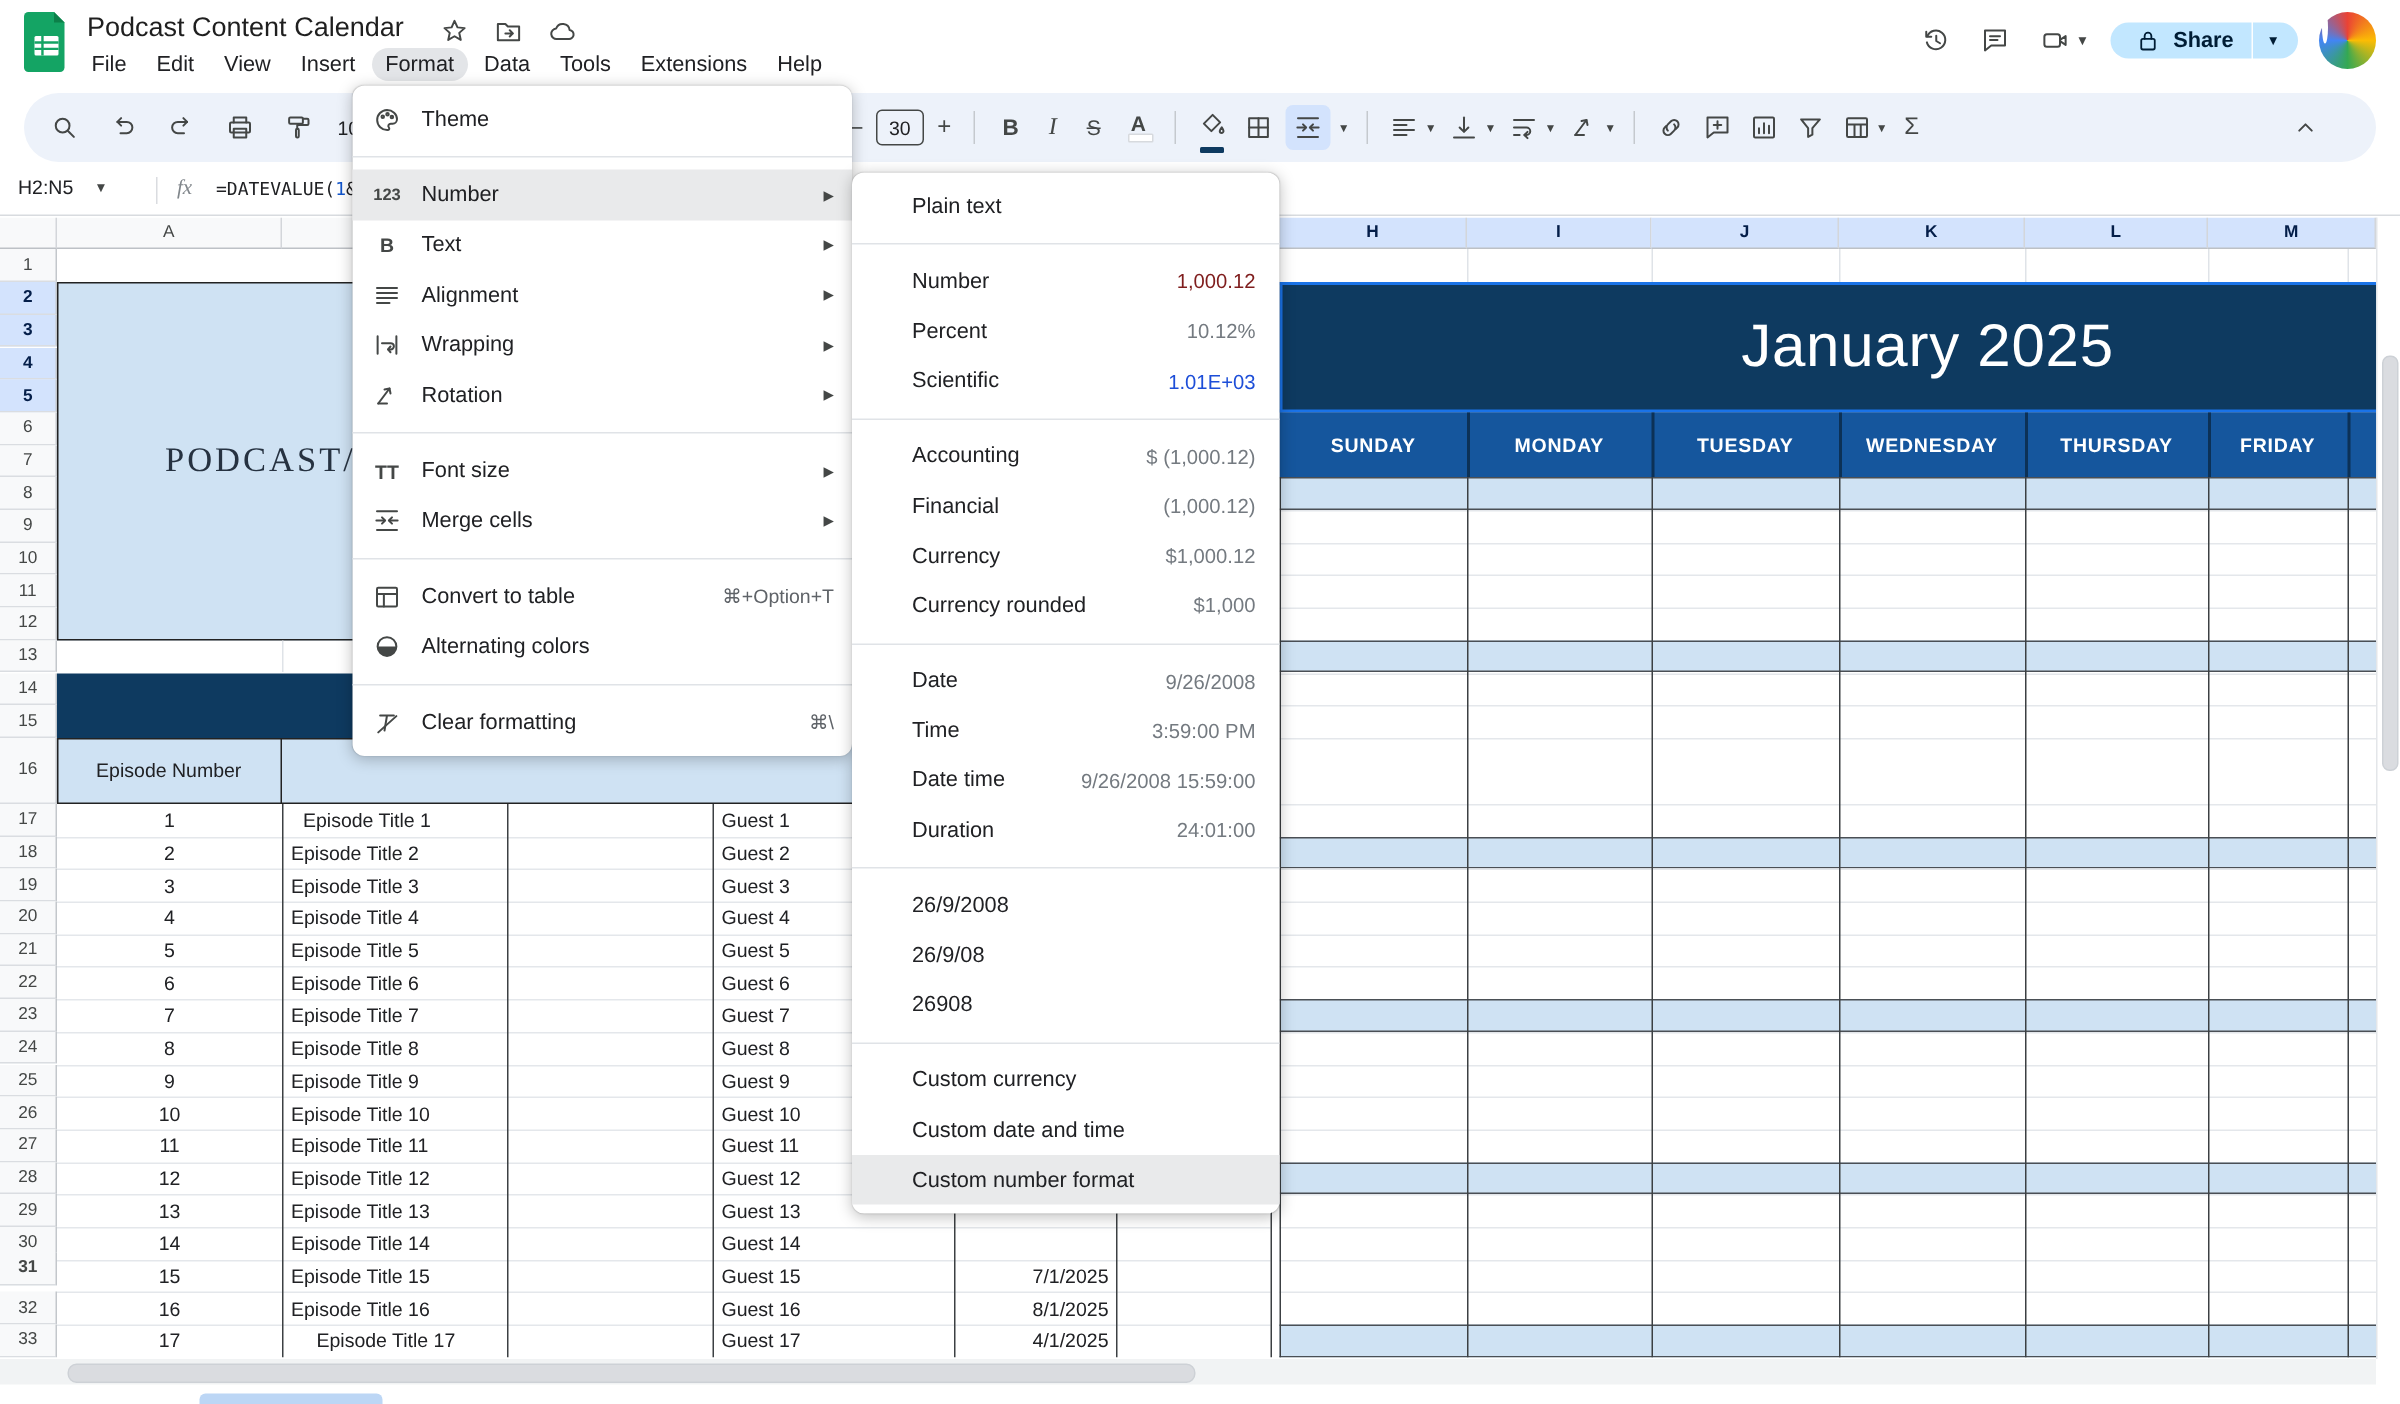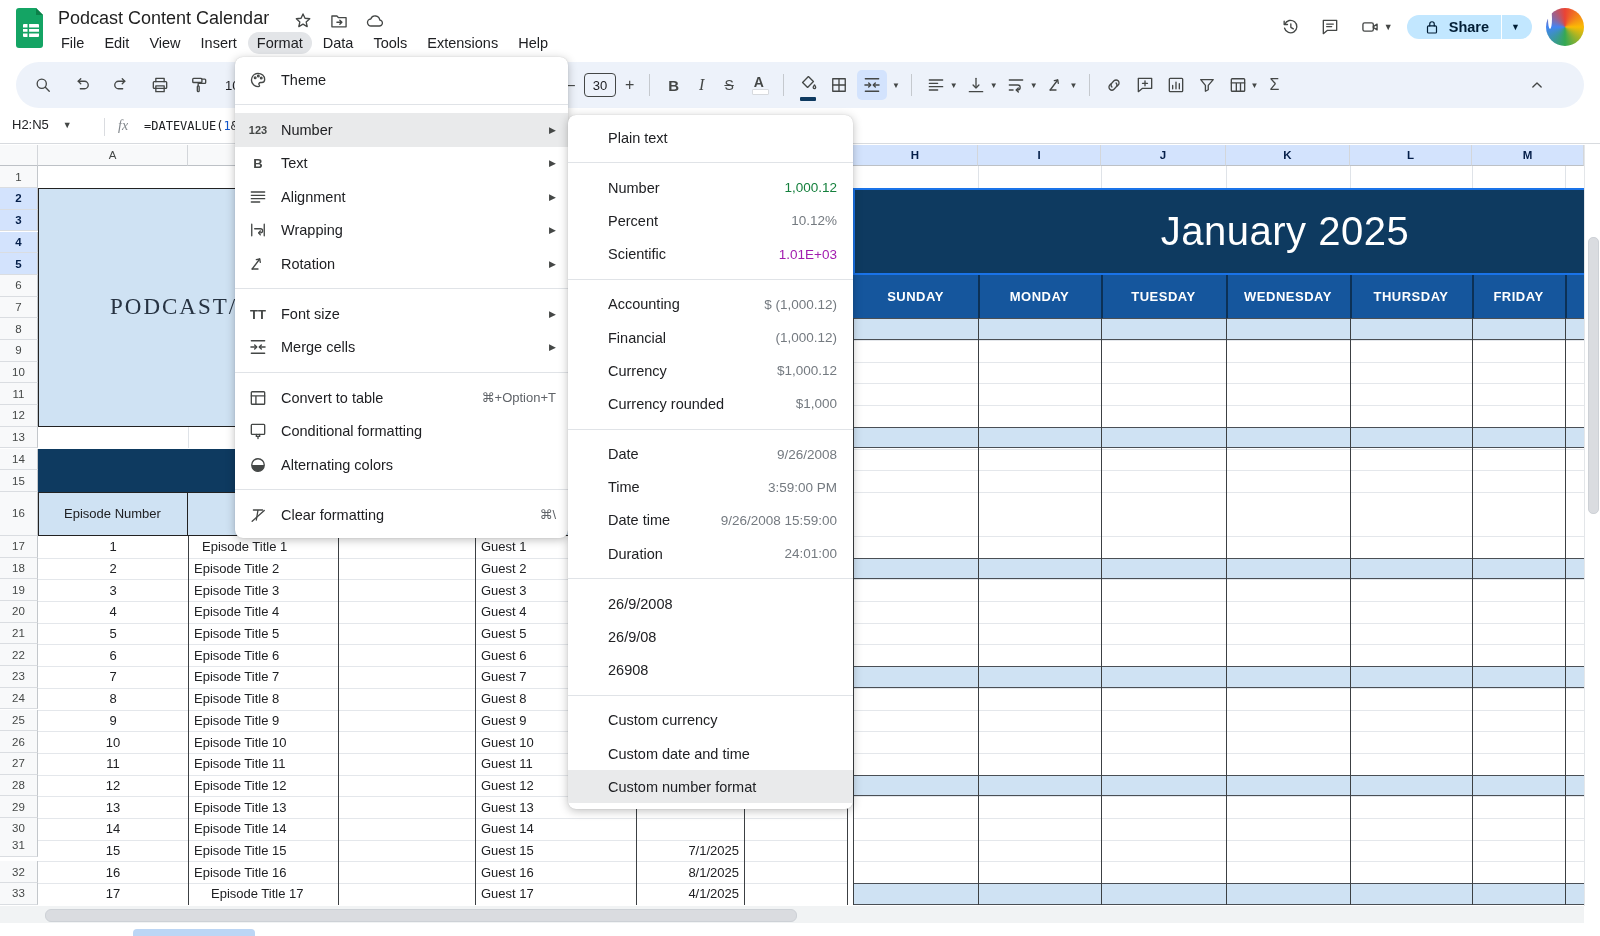--- a/index.html
+++ b/index.html
@@ -342,21 +342,21 @@
       <div class="hcell" style="left: 0px; top: 477.7px; width: 38px; height: 21.7px; border-bottom: 1px solid rgb(218, 221, 225); border-right: 1px solid rgb(195, 199, 203);">21</div>
       <div class="hcell" style="left: 0px; top: 499.4px; width: 38px; height: 21.7px; border-bottom: 1px solid rgb(218, 221, 225); border-right: 1px solid rgb(195, 199, 203);">22</div>
       <div class="hcell" style="left: 0px; top: 521.1px; width: 38px; height: 21.7px; border-bottom: 1px solid rgb(218, 221, 225); border-right: 1px solid rgb(195, 199, 203);">23</div>
       <div class="hcell" style="left: 0px; top: 542.8px; width: 38px; height: 21.7px; border-bottom: 1px solid rgb(218, 221, 225); border-right: 1px solid rgb(195, 199, 203);">24</div>
       <div class="hcell" style="left: 0px; top: 564.5px; width: 38px; height: 21.7px; border-bottom: 1px solid rgb(218, 221, 225); border-right: 1px solid rgb(195, 199, 203);">25</div>
       <div class="hcell" style="left: 0px; top: 586.2px; width: 38px; height: 21.7px; border-bottom: 1px solid rgb(218, 221, 225); border-right: 1px solid rgb(195, 199, 203);">26</div>
       <div class="hcell" style="left: 0px; top: 607.9px; width: 38px; height: 21.7px; border-bottom: 1px solid rgb(218, 221, 225); border-right: 1px solid rgb(195, 199, 203);">27</div>
       <div class="hcell" style="left: 0px; top: 629.6px; width: 38px; height: 21.7px; border-bottom: 1px solid rgb(218, 221, 225); border-right: 1px solid rgb(195, 199, 203);">28</div>
       <div class="hcell" style="left: 0px; top: 651.3px; width: 38px; height: 21.7px; border-bottom: 1px solid rgb(218, 221, 225); border-right: 1px solid rgb(195, 199, 203);">29</div>
       <div class="hcell" style="left: 0px; top: 673px; width: 38px; height: 21.7px; border-bottom: 1px solid rgb(218, 221, 225); border-right: 1px solid rgb(195, 199, 203);">30</div>
-      <div class="hcell" style="left: 0px; top: 690px; width: 38px; height: 21.7px; border-bottom: 1px solid rgb(218, 221, 225); border-right: 1px solid rgb(195, 199, 203);">31</div>
+      <div class="hcell" style="left: 0px; top: 690px; width: 38px; height: 21.7px; border-bottom: 1px solid rgb(218, 221, 225); border-right: 1px solid rgb(195, 199, 203); font-weight: bold;">31</div>
       <div class="hcell" style="left: 0px; top: 716.4px; width: 38px; height: 21.7px; border-bottom: 1px solid rgb(218, 221, 225); border-right: 1px solid rgb(195, 199, 203);">32</div>
       <div class="hcell" style="left: 0px; top: 738.1px; width: 38px; height: 21.7px; border-bottom: 1px solid rgb(218, 221, 225); border-right: 1px solid rgb(195, 199, 203);">33</div>
       <div class="cell" style="left: 38px; top: 43.1px; width: 706px; height: 238.7px; background: rgb(207, 226, 243); border: 1px solid rgb(34, 34, 34); padding-left: 71px; font-family: &quot;Liberation Serif&quot;, serif; font-size: 23px; letter-spacing: 2px; color: rgb(38, 50, 65);">PODCAST/C</div>
       <div class="vline lt" style="left: 188px; top: 281.8px; height: 21.7px;"></div>
       <div class="cell" style="left: 38px; top: 303.5px; width: 809px; height: 43.4px; background: rgb(14, 58, 96);"></div>
       <div class="cell" style="left: 38px; top: 346.9px; width: 706px; height: 44px; background: rgb(207, 226, 243); border: 1px solid rgb(34, 34, 34);"></div>
       <div class="cell" style="left: 38px; top: 346.9px; width: 150px; height: 44px; justify-content: center; border-right: 1px solid rgb(34, 34, 34); box-sizing: border-box;">Episode Number</div>
       <div class="cell" style="left: 38px; top: 390.9px; width: 150px; height: 21.7px; justify-content: center;">1</div>
       <div class="cell" style="left: 188px; top: 390.9px; width: 150px; height: 21.7px; padding-left: 14px;">Episode Title 1</div>
       <div class="cell" style="left: 338px; top: 390.9px; width: 137px; height: 21.7px;"></div>
@@ -603,30 +603,20 @@
             <rect x="4" y="4.5" width="16" height="15" rx="1"></rect>
             <path d="M4 9.5h16M9.5 9.5v10"></path>
           </svg>
         </span>
         <span style="flex: 1 1 0%;">Convert to table</span>
         <span style="color: rgb(95, 99, 104); font-size: 13px; margin-left: 14px;">⌘+Option+T</span>
       </div>
       <div class="mi">
         <span class="icon" style="margin-right: 10px;">
           <svg viewBox="0 0 24 24">
-            <rect x="4" y="4" width="16" height="12" rx="1"></rect>
-            <path d="M10 16v2.5h4V16"></path>
-            <path d="M12 18.5V21"></path>
-          </svg>
-        </span>
-        <span style="flex: 1 1 0%;">Conditional formatting</span>
-      </div>
-      <div class="mi">
-        <span class="icon" style="margin-right: 10px;">
-          <svg viewBox="0 0 24 24">
             <circle cx="12" cy="12" r="7.5"></circle>
             <path d="M4.5 12h15a7.5 7.5 0 0 1-15 0z" fill="#444746" stroke="none"></path>
           </svg>
         </span>
         <span style="flex: 1 1 0%;">Alternating colors</span>
       </div>
       <div class="msep"></div>
       <div class="mi">
         <span class="icon" style="margin-right: 10px;">
           <svg viewBox="0 0 24 24">
@@ -638,29 +628,29 @@
         <span style="color: rgb(95, 99, 104); font-size: 13px; margin-left: 14px;">⌘\</span>
       </div>
     </div>
   <div class="panel" id="number-submenu" style="left:568px;top:115px;width:285px;">
       <div class="smi">
         <span style="flex: 1 1 0%;">Plain text</span>
       </div>
       <div class="msep"></div>
       <div class="smi">
         <span style="flex: 1 1 0%;">Number</span>
-        <span style="color: #15803d; font-size: 13.5px;">1,000.12</span>
+        <span style="color: #7f1d1d; font-size: 13.5px;">1,000.12</span>
       </div>
       <div class="smi">
         <span style="flex: 1 1 0%;">Percent</span>
         <span style="color: rgb(116, 122, 128); font-size: 13.5px;">10.12%</span>
       </div>
       <div class="smi">
         <span style="flex: 1 1 0%;">Scientific</span>
-        <span style="color: #a21caf; font-size: 13.5px;">1.01E+03</span>
+        <span style="color: #1d4ed8; font-size: 13.5px;">1.01E+03</span>
       </div>
       <div class="msep"></div>
       <div class="smi">
         <span style="flex: 1 1 0%;">Accounting</span>
         <span style="color: rgb(116, 122, 128); font-size: 13.5px;">$ (1,000.12)</span>
       </div>
       <div class="smi">
         <span style="flex: 1 1 0%;">Financial</span>
         <span style="color: rgb(116, 122, 128); font-size: 13.5px;">(1,000.12)</span>
       </div>

